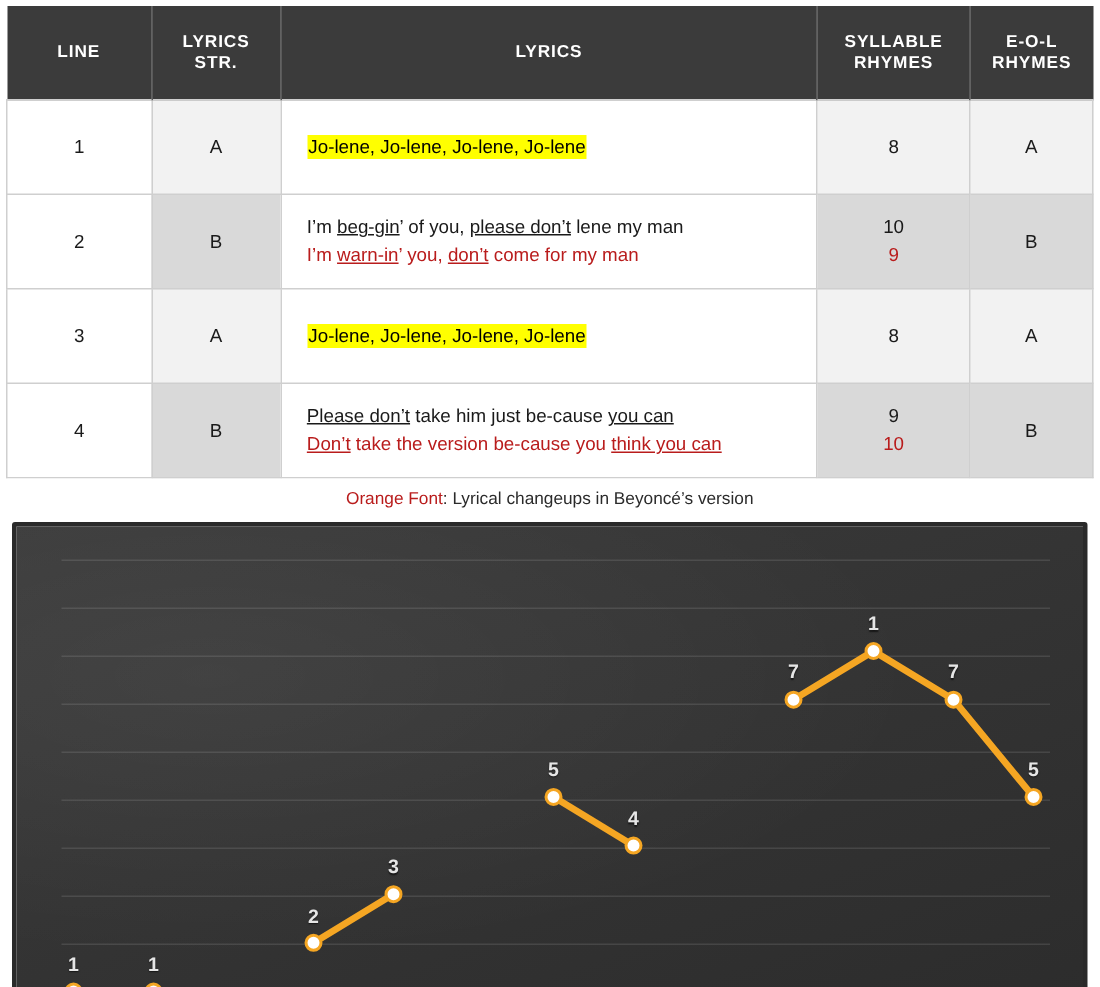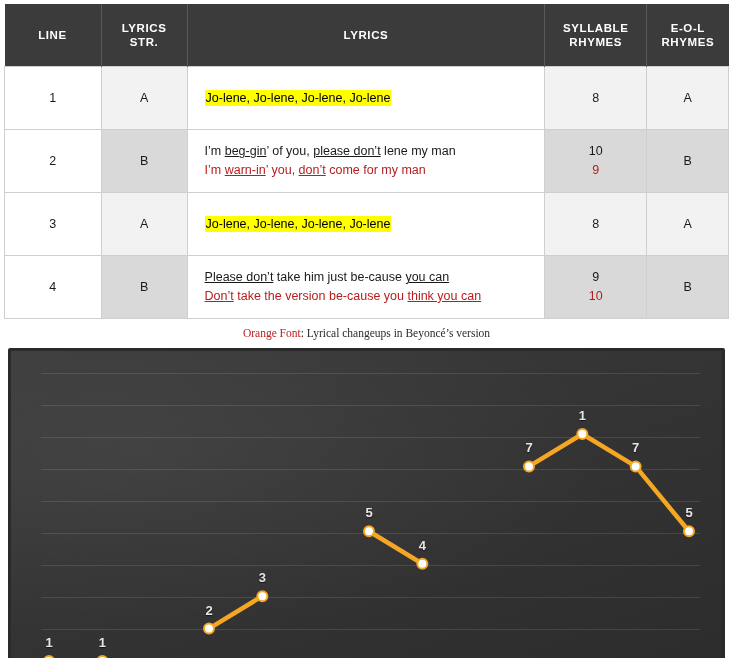--- a/index.html
+++ b/index.html
@@ -97,21 +97,20 @@
   .u { text-decoration: underline; }
 
   .lyr-line { display: block; white-space: nowrap; padding-left: 11px; }
 
   .table-caption {
     text-align: center;
     font-size: 11.5px;
     color: #2b2b2b;
     padding: 8px 0 9px 0;
     background: #ffffff;
-    font-family: Liberation Serif, serif;
   }
 
   
   .chart-outer {
     width: 733px;
     box-sizing: border-box;
     padding: 0 8px;
   }
   .chart-panel {
     position: relative;

